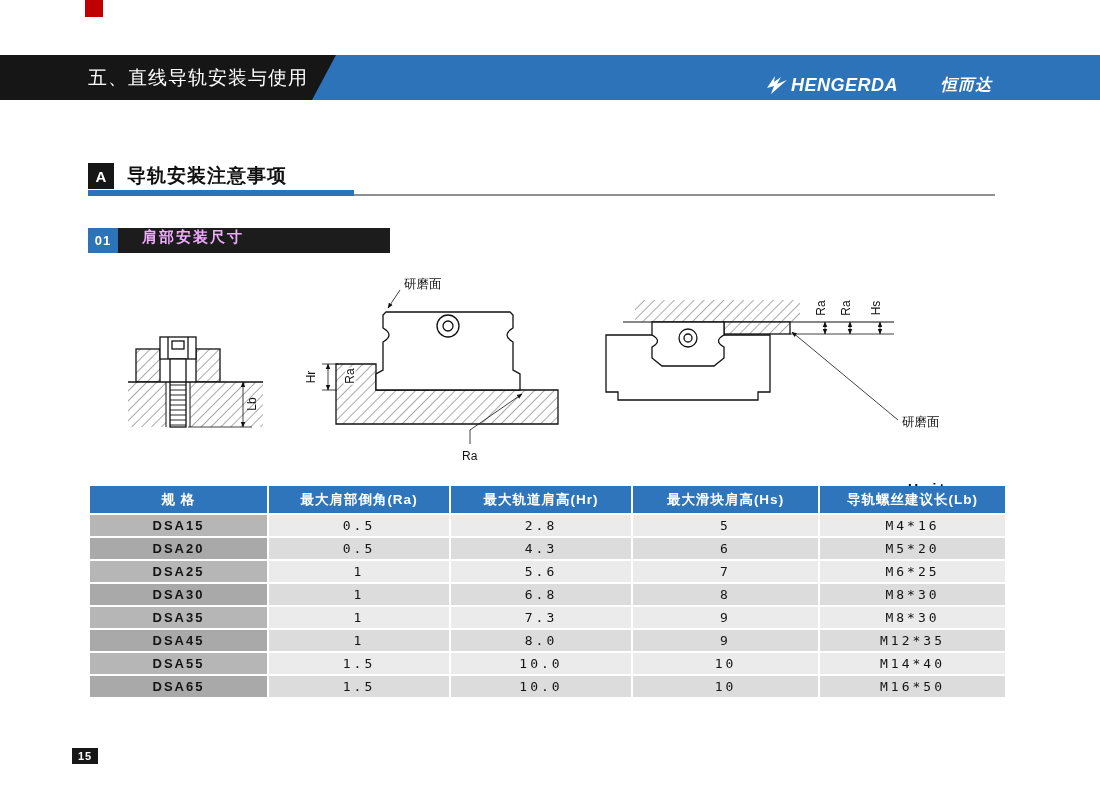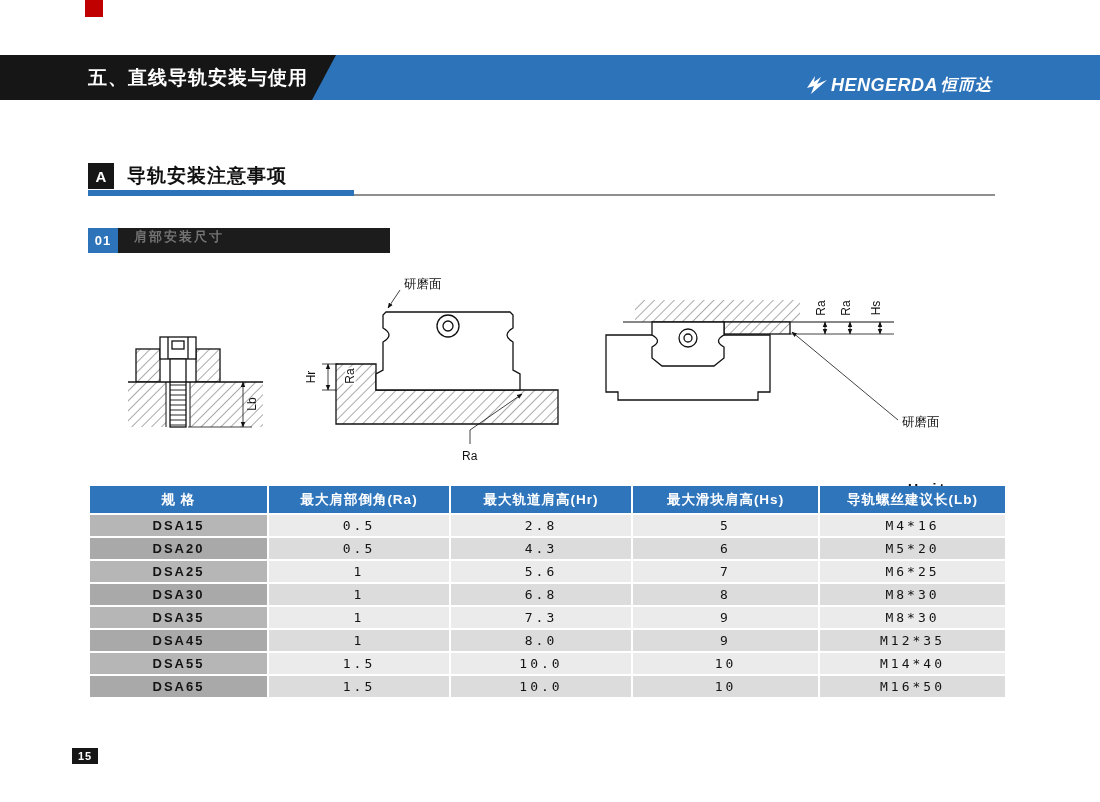--- a/index.html
+++ b/index.html
@@ -4,41 +4,41 @@
 <style>
   * { margin:0; padding:0; box-sizing:border-box; }
   html,body { background:#ffffff; }
   .page { position:relative; width:1100px; height:802px; background:#ffffff; overflow:hidden;
           font-family:"Liberation Sans","DejaVu Sans",sans-serif; color:#111; }
 
   .red-mark { position:absolute; left:85px; top:0; width:18px; height:17px; background:#c00000; }
 
   .topbar { position:absolute; left:0; top:55px; width:1100px; height:45px; background:#161616; }
   .chapter { position:absolute; left:88px; top:0; height:33px; line-height:45px; color:#fff;
-             font-size:19px; font-weight:bold; letter-spacing:1px; white-space:nowrap; }
+             font-size:19px; font-weight:normal; letter-spacing:1px; white-space:nowrap; }
   .brand-band { position:absolute; left:312px; right:0; top:0; height:45px; background:#2d73ba;
                 clip-path:polygon(24px 0, 100% 0, 100% 100%, 0 100%); }
   .brand { position:absolute; right:108px; top:0; height:60px; display:flex; align-items:center;
            gap:3px; color:#fff; font-style:italic; font-weight:bold; white-space:nowrap; }
   .brand-en { font-size:18px; letter-spacing:0.5px; }
-  .brand-cn { font-size:16px; letter-spacing:1px; }
+  .brand-cn { font-size:16px; letter-spacing:1px;margin-left:40px; }
 
   .section-head { position:absolute; left:88px; top:163px; display:flex; align-items:center; gap:13px; }
   .badge { width:26px; height:26px; background:#161616; color:#fff; font-size:15px; font-weight:bold;
            display:flex; align-items:center; justify-content:center; }
   .section-title { font-size:19px; font-weight:bold; letter-spacing:1px; }
   .rule { position:absolute; left:88px; top:190px; width:907px; height:6px; }
   .rule-blue { position:absolute; left:0; bottom:0; width:266px; height:6px; background:#2d73ba; }
   .rule-gray { position:absolute; left:266px; bottom:0; width:641px; height:2px; background:#8f8f8f; }
 
   .sub-banner { position:absolute; left:88px; top:228px; width:302px; height:25px; background:#1c1c1c;
                 display:flex; }
   .sub-num { width:30px; height:25px; background:#2d73ba; color:#fff; font-size:13px; font-weight:bold;
              display:flex; align-items:center; justify-content:center; letter-spacing:1px; }
-  .sub-title { color:#737373; font-size:13px; font-weight:bold; margin-left:16px; letter-spacing:2px; }
+  .sub-title { color:#f0abfc; font-size:15px; font-weight:bold; margin-left:24px; letter-spacing:2px; }
 
   .diagrams { position:absolute; left:88px; top:272px; }
   .diagrams text { font-family:"Liberation Sans","DejaVu Sans",sans-serif; font-style:normal; }
   .dim { font-size:12px; fill:#111; stroke:none; }
   .cjk { font-size:12.5px; fill:#111; stroke:none; }
   .halo { stroke:#fff; stroke-width:3.5px; paint-order:stroke; stroke-linejoin:round; }
 
   .unit { position:absolute; right:105px; top:481px; font-size:14px; font-weight:bold; letter-spacing:3px; }
 
   .spec-table { position:absolute; left:88px; top:484px; width:907px; border-collapse:separate;

